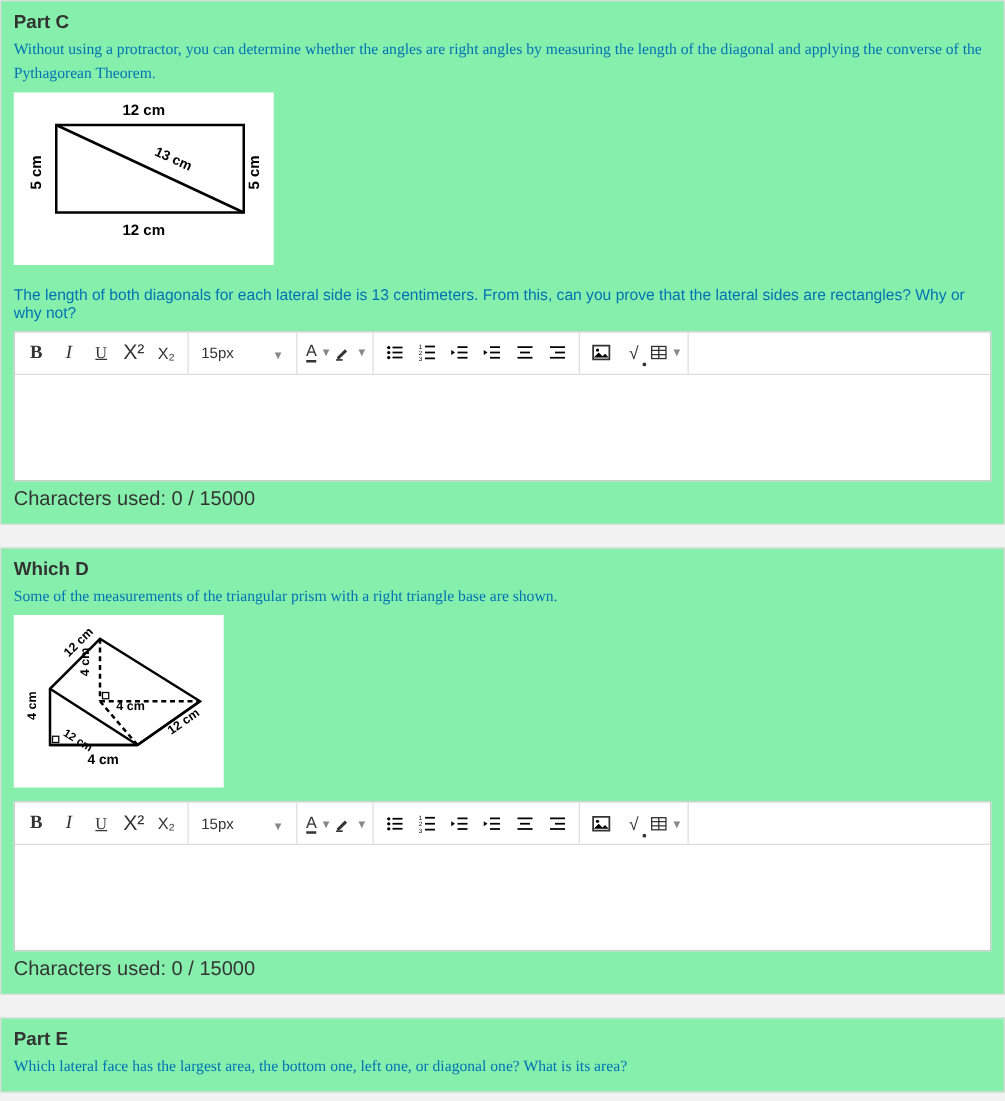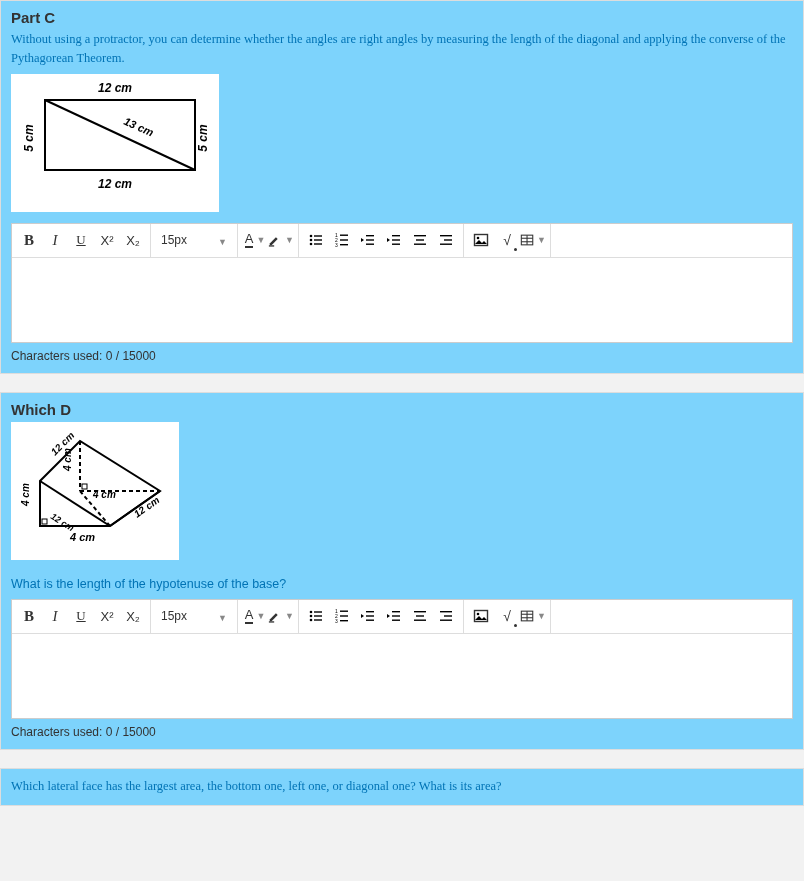--- a/index.html
+++ b/index.html
@@ -4,21 +4,21 @@
 <style>
   * { box-sizing: border-box; margin: 0; padding: 0; }
   body {
     font-family: "Segoe UI", Arial, sans-serif;
     background: #f2f2f2;
     color: #333;
     font-size: 13px;
     width: 804px;
   }
   .part {
-    background: #7dd3fc;
+    background: #86efac;
     border: 1px solid #ddd;
     padding: 8px 10px 10px 10px;
     margin-bottom: 18px;
   }
   .part-title {
     font-weight: bold;
     font-size: 15px;
     color: #333;
     margin-bottom: 4px;
   }
@@ -27,21 +27,20 @@
     font-size: 12.5px;
     line-height: 1.5;
     margin-bottom: 6px;
     font-family: Liberation Serif, serif;
   }
   .figure-box {
     background: #fff;
     padding: 4px;
     display: inline-block;
     margin-bottom: 8px;
-    font-style: italic;
   }
   .question {
     color: #0073b5;
     font-size: 12.5px;
     margin: 6px 0 8px 0;
   }
   .editor {
     border: 1px solid #ccc;
     background: #fff;
   }
@@ -64,37 +63,37 @@
     height: 28px;
     display: flex;
     align-items: center;
     justify-content: center;
     cursor: pointer;
     color: #333;
   }
   .tbtn.bold { font-weight: bold; font-family: Georgia, serif; font-size: 15px;}
   .tbtn.italic { font-style: italic; font-family: Georgia, serif; font-size: 15px;}
   .tbtn.underline { text-decoration: underline; font-family: Georgia, serif;}
-  .tbtn.sup { font-size: 13px; }
+  .tbtn.sup { font-size: 17px; }
   .tbtn.sub { font-size: 13px; }
   .font-size {
     width: 78px;
     padding: 0 6px;
     font-size: 12px;
     display: flex; align-items: flex-end; justify-content: space-between;
     cursor: pointer;
   }
   .chev { font-size: 9px; color: #888; margin-left: 3px;}
   .underA { border-bottom: 2px solid #333; line-height: 1; padding-bottom:1px;}
   .editor-area {
     min-height: 84px;
     background: #fff;
   }
   .char-count {
-    font-size: 12px;
+    font-size: 16px;
     color: #333;
     margin-top: 6px;
   }
   svg { display: block; }
   .icon-svg { width: 16px; height: 16px; }
 </style>
 </head>
 <body>
 
 <div class="part">
@@ -106,20 +105,21 @@
       <text x="100" y="14" text-anchor="middle" font-size="12" font-weight="bold">12 cm</text>
       <rect x="30" y="22" width="150" height="70" fill="none" stroke="#000" stroke-width="2"></rect>
       <line x1="30" y1="22" x2="180" y2="92" stroke="#000" stroke-width="2"></line>
       <text x="108" y="46" font-size="11" font-weight="bold" transform="rotate(24 108 46)">13 cm</text>
       <text x="100" y="110" text-anchor="middle" font-size="12" font-weight="bold">12 cm</text>
       <text x="18" y="60" text-anchor="middle" font-size="12" font-weight="bold" transform="rotate(-90 18 60)">5 cm</text>
       <text x="192" y="60" text-anchor="middle" font-size="12" font-weight="bold" transform="rotate(-90 192 60)">5 cm</text>
     </svg>
   </div>
 
+  <div class="question">The length of both diagonals for each lateral side is 13 centimeters. From this, can you prove that the lateral sides are rectangles? Why or why not?</div>
 
   <div class="editor">
     <div class="toolbar">
       <div class="tgroup">
         <div class="tbtn bold">B</div>
         <div class="tbtn italic">I</div>
         <div class="tbtn underline">U</div>
         <div class="tbtn sup">X²</div>
         <div class="tbtn sub">X₂</div>
       </div>
@@ -217,20 +217,21 @@
           </div>
       </div>
     </div>
     <div class="editor-area"></div>
   </div>
   <div class="char-count">Characters used: 0 / 15000</div>
 </div>
 
 <div class="part">
   <div class="part-title">Which D</div>
+  <div class="part-desc">Some of the measurements of the triangular prism with a right triangle base are shown.</div>
 
   <div class="figure-box">
     <svg width="160" height="130" viewBox="0 0 160 130">
       <polygon points="25,100 25,55 65,15 145,65 95,100" fill="none" stroke="#000" stroke-width="2"></polygon>
       <line x1="25" y1="100" x2="95" y2="100" stroke="#000" stroke-width="2"></line>
       <line x1="25" y1="55" x2="95" y2="100" stroke="#000" stroke-width="2"></line>
       <line x1="95" y1="100" x2="145" y2="65" stroke="#000" stroke-width="2"></line>
       <line x1="65" y1="15" x2="65" y2="65" stroke="#000" stroke-width="2" stroke-dasharray="4,3"></line>
       <line x1="65" y1="65" x2="95" y2="100" stroke="#000" stroke-width="2" stroke-dasharray="4,3"></line>
       <line x1="65" y1="65" x2="145" y2="65" stroke="#000" stroke-width="2" stroke-dasharray="4,3"></line>
@@ -239,21 +240,20 @@
       <text x="40" y="30" font-size="10" font-weight="bold" transform="rotate(-45 40 30)">12 cm</text>
       <text x="14" y="80" font-size="10" font-weight="bold" transform="rotate(-90 14 80)">4 cm</text>
       <text x="56" y="45" font-size="10" font-weight="bold" transform="rotate(-90 56 45)">4 cm</text>
       <text x="78" y="72" font-size="10" font-weight="bold">4 cm</text>
       <text x="55" y="115" font-size="11" font-weight="bold">4 cm</text>
       <text x="122" y="92" font-size="10" font-weight="bold" transform="rotate(-35 122 92)">12 cm</text>
       <text x="35" y="92" font-size="9" font-weight="bold" transform="rotate(32 35 92)">12 cm</text>
     </svg>
   </div>
 
-  <div class="question">What is the length of the hypotenuse of the base?</div>
 
   <div class="editor">
     <div class="toolbar">
       <div class="tgroup">
         <div class="tbtn bold">B</div>
         <div class="tbtn italic">I</div>
         <div class="tbtn underline">U</div>
         <div class="tbtn sup">X²</div>
         <div class="tbtn sub">X₂</div>
       </div>
@@ -350,15 +350,16 @@
             <span class="chev">▼</span>
           </div>
       </div>
     </div>
     <div class="editor-area"></div>
   </div>
   <div class="char-count">Characters used: 0 / 15000</div>
 </div>
 
 <div class="part" style="padding-bottom:4px;">
+  <div class="part-title">Part E</div>
   <div class="part-desc">Which lateral face has the largest area, the bottom one, left one, or diagonal one? What is its area?</div>
 
 </div>
 
 </body></html>

